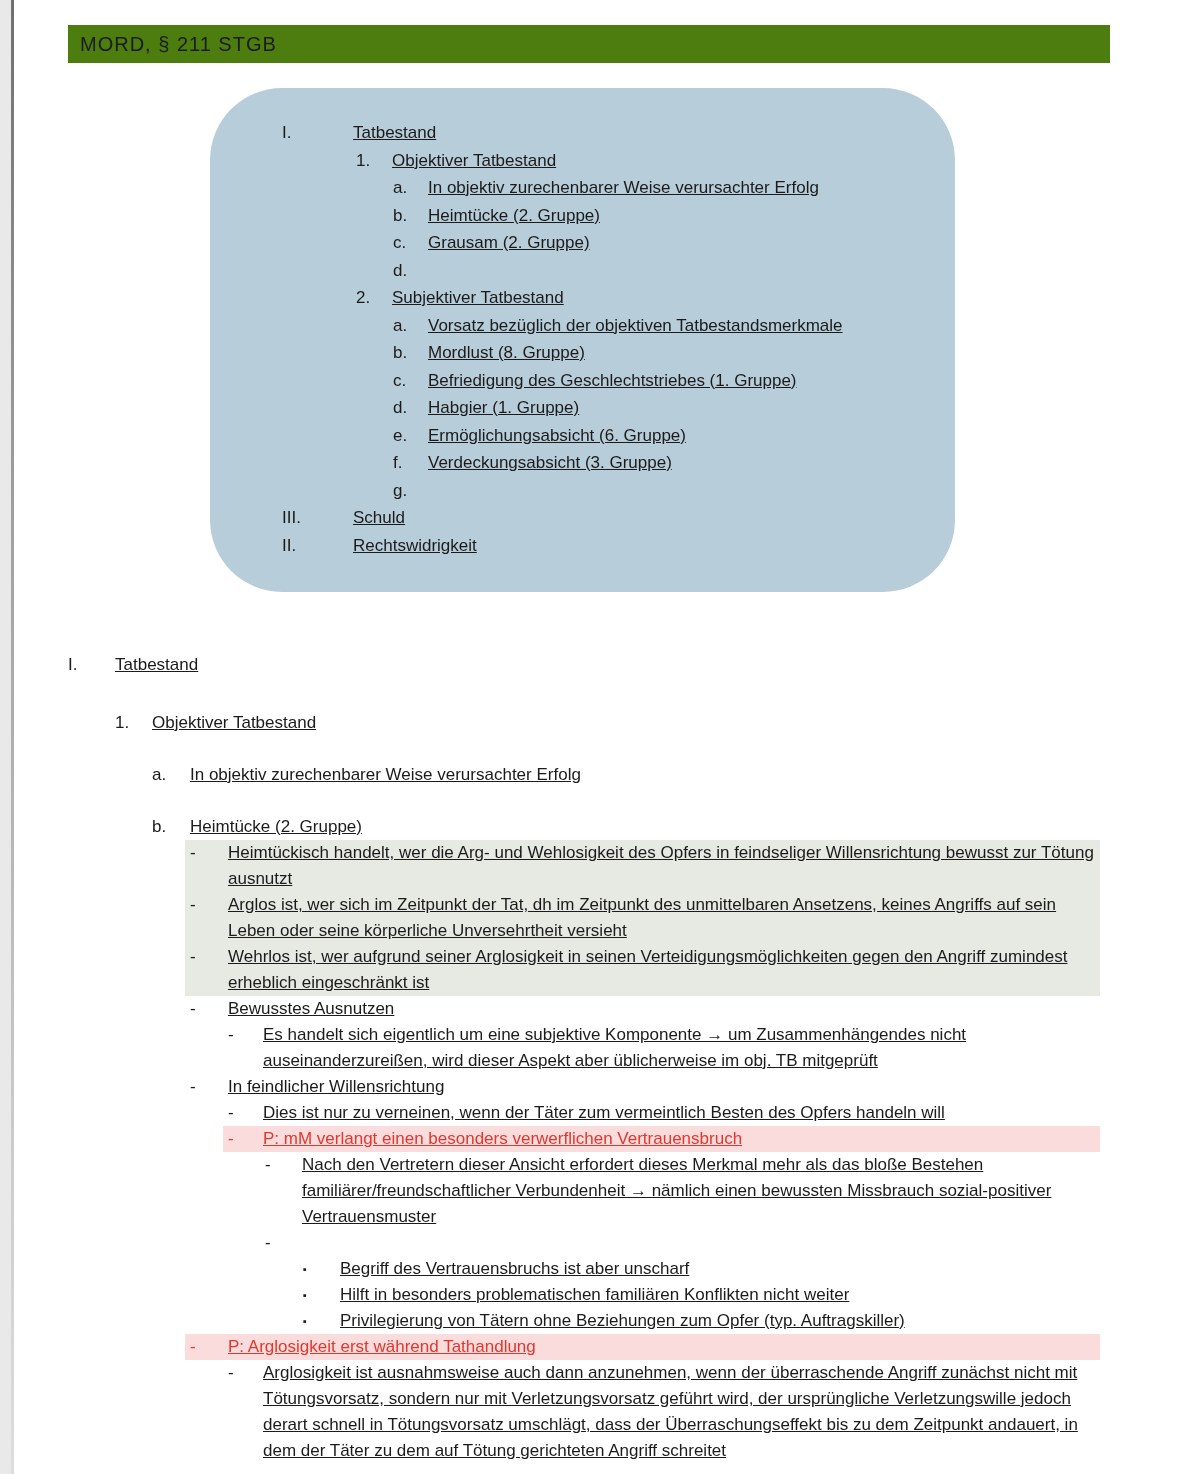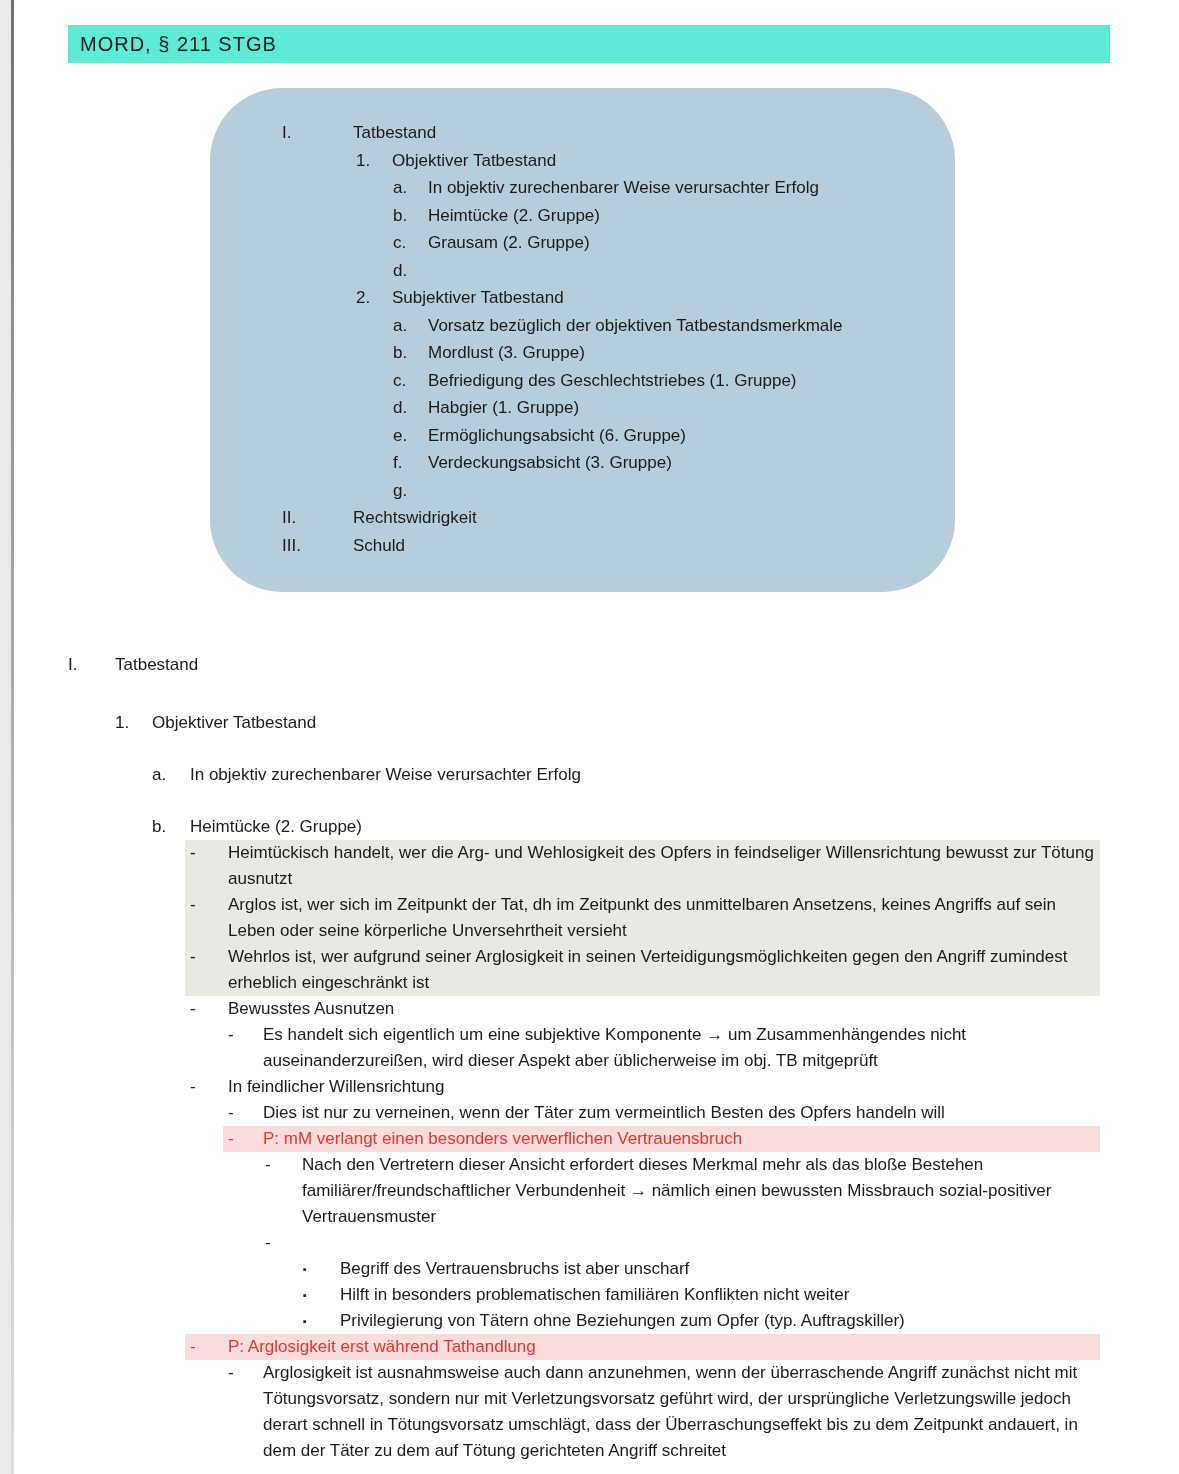--- a/index.html
+++ b/index.html
@@ -52,29 +52,29 @@
   .ol-row .marker { flex:0 0 auto; }
   .lvl-I  { margin-left:63px; }  .lvl-I  .marker { width:47px; }
   .lvl-1  { margin-left:110px; } .lvl-1  .marker { width:37px; }
   .lvl-a  { margin-left:147px; } .lvl-a  .marker { width:38px; }
   .lvl-d1 { margin-left:185px; } .lvl-d1 .marker { width:38px; }
   .lvl-d2 { margin-left:223px; } .lvl-d2 .marker { width:35px; }
   .lvl-d3 { margin-left:260px; } .lvl-d3 .marker { width:37px; }
   .lvl-sq { margin-left:298px; } .lvl-sq .marker { width:37px; font-size:11px; }
   .sp-lg { margin-top:32px; }
   .sp-md { margin-top:26px; }
-  .text { min-width:0; }
+  .text { min-width:0;text-decoration:underline; }
 </style>
 </head>
 <body style="color: rgb(27, 27, 27);">
 
 <div class="page-edge"></div>
 <div class="page-edge-line"></div>
 
-<div class="header-bar" style="background: #5eead4;">
+<div class="header-bar" style="background: #4d7c0f;">
   <span class="header-title">MORD, § 211 STGB</span>
 </div>
 
 <div class="overview-box" style="background: rgb(184, 205, 218);">
 
 <div class="ov-row ov-roman">
       <span class="marker">I.</span>
       <span class="text">Tatbestand</span>
     </div>
     <div class="ov-row ov-num">
@@ -99,49 +99,49 @@
     <div class="ov-row ov-num">
       <span class="marker">2.</span>
       <span class="text">Subjektiver Tatbestand</span>
     </div>
     <div class="ov-row ov-alpha">
       <span class="marker">a.</span>
       <span class="text">Vorsatz bezüglich der objektiven Tatbestandsmerkmale</span>
     </div>
     <div class="ov-row ov-alpha">
       <span class="marker">b.</span>
-      <span class="text">Mordlust (3. Gruppe)</span>
+      <span class="text">Mordlust (8. Gruppe)</span>
     </div>
     <div class="ov-row ov-alpha">
       <span class="marker">c.</span>
       <span class="text">Befriedigung des Geschlechtstriebes (1. Gruppe)</span>
     </div>
     <div class="ov-row ov-alpha">
       <span class="marker">d.</span>
       <span class="text">Habgier (1. Gruppe)</span>
     </div>
     <div class="ov-row ov-alpha">
       <span class="marker">e.</span>
       <span class="text">Ermöglichungsabsicht (6. Gruppe)</span>
     </div>
     <div class="ov-row ov-alpha">
       <span class="marker">f.</span>
       <span class="text">Verdeckungsabsicht (3. Gruppe)</span>
     </div>
     <div class="ov-row ov-alpha">
       <span class="marker">g.</span>
+    </div>
+    <div class="ov-row ov-roman">
+      <span class="marker">III.</span>
+      <span class="text">Schuld</span>
     </div>
     <div class="ov-row ov-roman">
       <span class="marker">II.</span>
       <span class="text">Rechtswidrigkeit</span>
     </div>
-    <div class="ov-row ov-roman">
-      <span class="marker">III.</span>
-      <span class="text">Schuld</span>
-    </div>
   </div>
 
 <div class="outline">
 
 <div class="ol-row lvl-I">
       <span class="marker">I.</span>
       <span class="text">Tatbestand</span>
     </div>
     <div class="ol-row lvl-1 sp-lg">
       <span class="marker">1.</span>

